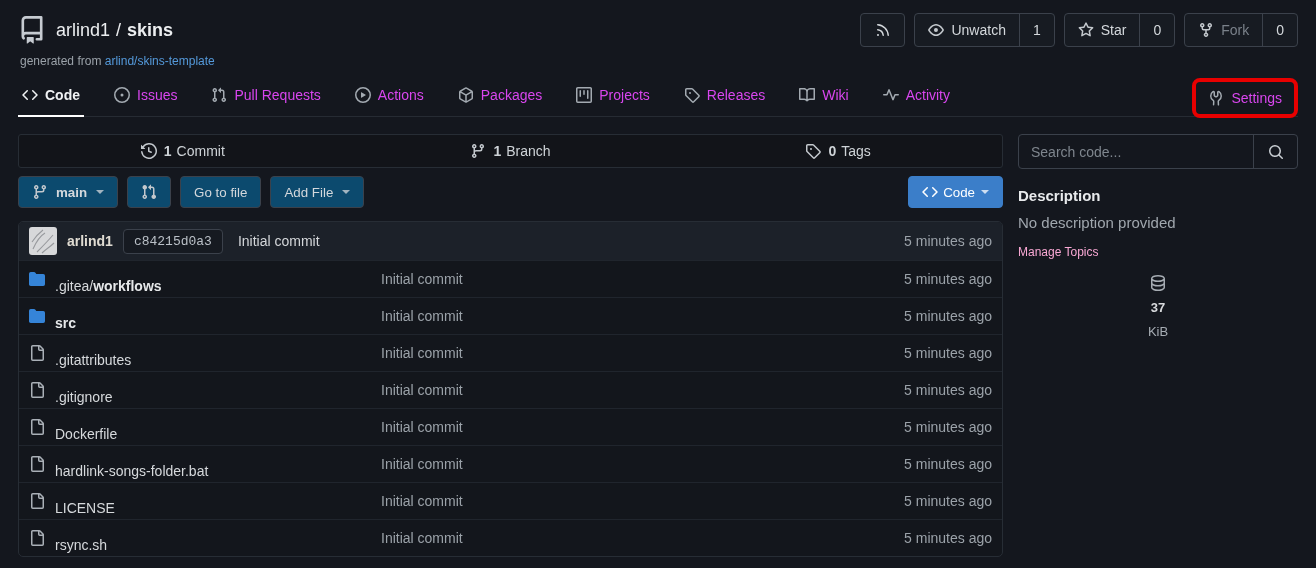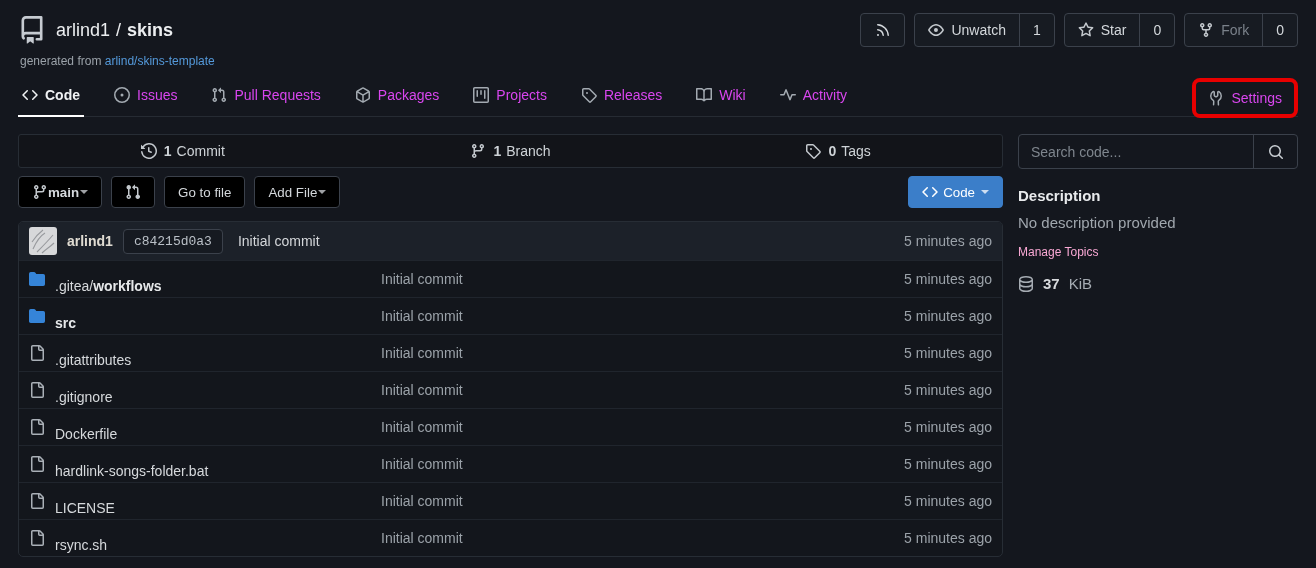--- a/index.html
+++ b/index.html
@@ -55,22 +55,22 @@
 
   
   .stats { display: flex; border: 1px solid #272d35; background: #121419; height: 34px; border-radius: 3px; }
   .stat { flex: 1; display: flex; justify-content: center; align-items: center; gap: 5px; color: #ced3d7; cursor: pointer; }
   .stat .icn { color: #c3c8cd; margin-right: 2px; }
   .stat b { font-weight: 700; }
 
   
   .toolbar { display: flex; gap: 9px; margin-top: 8px; align-items: center; }
   .tbtn {
-    display: flex; align-items: center; height: 32px; padding: 0 13px;
-    background: #000000; border: 1px solid #3b414b; border-radius: 4px;
+    display: flex; align-items: center; gap: 8px; height: 32px; padding: 0 13px;
+    background: #0c4a6e; border: 1px solid #3b414b; border-radius: 4px;
     color: #d4d8dc; cursor: pointer;
   }
   .tbtn .icn { color: #c3c8cd; }
   .tbtn b { font-weight: 700; }
   .caret {
     width: 0; height: 0; border-left: 4px solid transparent; border-right: 4px solid transparent;
     border-top: 4px solid currentColor; margin-left: 1px; opacity: .75;
   }
   .code-btn { margin-left: auto; background: #3b7ec9; border-color: #3b7ec9; color: #ffffff; gap: 5px; }
   .code-btn .icn { color: #ffffff; }
@@ -96,21 +96,21 @@
   .frow .age { color: #9ba2a9; }
 
   
   .search { display: flex; border: 1px solid #3b414b; border-radius: 4px; height: 35px; overflow: hidden; }
   .search input { flex: 1; background: transparent; border: none; outline: none; color: #d8dadd; padding: 0 12px; font-size: 14px; font-family: Liberation Sans, sans-serif; }
   .search input::placeholder { color: #7f868e; }
   .search-btn { width: 44px; border-left: 1px solid #3b414b; display: flex; align-items: center; justify-content: center; background: transparent; border-top: none; border-right: none; border-bottom: none; color: #c9ced3; cursor: pointer; }
   .side-h { font-size: 15px; font-weight: 700; color: #e8eaec; margin-top: 18px; }
   .side-desc { color: #a0a7ae; font-size: 15px; margin-top: 10px; }
   .manage { display: inline-block; font-size: 12px; color: #f9a8d4; margin-top: 14px; cursor: pointer; }
-  .size-row { display: flex; gap: 9px; align-items: center; margin-top: 16px; color: #a6acb3; font-size: 15px; }
+  .size-row { display: flex; gap: 9px; align-items: center; margin-top: 16px; color: #a6acb3; font-size: 13px; flex-direction: column; }
   .size-row .icn { color: #a6acb3; }
   .size-row b { color: #d8dadd; font-weight: 700; }
 </style>
 </head>
 <body>
 
 <div class="page">
 
   <div class="title-row">
     <svg class="repo-icon" width="28" height="28" viewBox="0 0 16 16" fill="currentColor">
@@ -176,20 +176,26 @@
       <span>Issues</span>
     </a>
     <a class="tab">
       <svg class="icn" width="16" height="16" viewBox="0 0 16 16" fill="currentColor">
           <path d="M1.5 3.25a2.25 2.25 0 1 1 3 2.122v5.256a2.251 2.251 0 1 1-1.5 0V5.372A2.25 2.25 0 0 1 1.5 3.25Zm5.677-.177L9.573.677A.25.25 0 0 1 10 .854V2.5h1A2.5 2.5 0 0 1 13.5 5v5.628a2.251 2.251 0 1 1-1.5 0V5a1 1 0 0 0-1-1h-1v1.646a.25.25 0 0 1-.427.177L7.177 3.427a.25.25 0 0 1 0-.354ZM3.75 2.5a.75.75 0 1 0 0 1.5.75.75 0 0 0 0-1.5Zm0 9.5a.75.75 0 1 0 0 1.5.75.75 0 0 0 0-1.5Zm8.25.75a.75.75 0 1 0 1.5 0 .75.75 0 0 0-1.5 0Z"></path>
         </svg>
       <span>Pull Requests</span>
     </a>
     <a class="tab">
       <svg class="icn" width="16" height="16" viewBox="0 0 16 16" fill="currentColor">
+          <path d="M8 0a8 8 0 1 1 0 16A8 8 0 0 1 8 0ZM1.5 8a6.5 6.5 0 1 0 13 0 6.5 6.5 0 0 0-13 0Zm4.879-2.773 4.264 2.559a.25.25 0 0 1 0 .428l-4.264 2.559A.25.25 0 0 1 6 10.559V5.442a.25.25 0 0 1 .379-.215Z"></path>
+        </svg>
+      <span>Actions</span>
+    </a>
+    <a class="tab">
+      <svg class="icn" width="16" height="16" viewBox="0 0 16 16" fill="currentColor">
           <path d="m8.878.392 5.25 3.045c.54.314.872.89.872 1.514v6.098a1.75 1.75 0 0 1-.872 1.514l-5.25 3.045a1.75 1.75 0 0 1-1.756 0l-5.25-3.045A1.75 1.75 0 0 1 1 11.049V4.951c0-.624.332-1.201.872-1.514L7.122.392a1.75 1.75 0 0 1 1.756 0ZM7.875 1.69l-4.63 2.685L8 7.133l4.755-2.758-4.63-2.685a.248.248 0 0 0-.25 0ZM2.5 5.677v5.372c0 .09.047.171.125.216l4.625 2.683V8.432Zm6.25 8.271 4.625-2.683a.25.25 0 0 0 .125-.216V5.677L8.75 8.432Z"></path>
         </svg>
       <span>Packages</span>
     </a>
     <a class="tab">
       <svg class="icn" width="16" height="16" viewBox="0 0 16 16" fill="currentColor">
           <path d="M1.75 0h12.5C15.216 0 16 .784 16 1.75v12.5A1.75 1.75 0 0 1 14.25 16H1.75A1.75 1.75 0 0 1 0 14.25V1.75C0 .784.784 0 1.75 0ZM1.5 1.75v12.5c0 .138.112.25.25.25h12.5a.25.25 0 0 0 .25-.25V1.75a.25.25 0 0 0-.25-.25H1.75a.25.25 0 0 0-.25.25ZM11.75 3a.75.75 0 0 1 .75.75v7.5a.75.75 0 0 1-1.5 0v-7.5a.75.75 0 0 1 .75-.75Zm-8.25.75a.75.75 0 0 1 1.5 0v5.5a.75.75 0 0 1-1.5 0ZM8 3a.75.75 0 0 1 .75.75v3.5a.75.75 0 0 1-1.5 0v-3.5A.75.75 0 0 1 8 3Z"></path>
         </svg>
       <span>Projects</span>
     </a>

